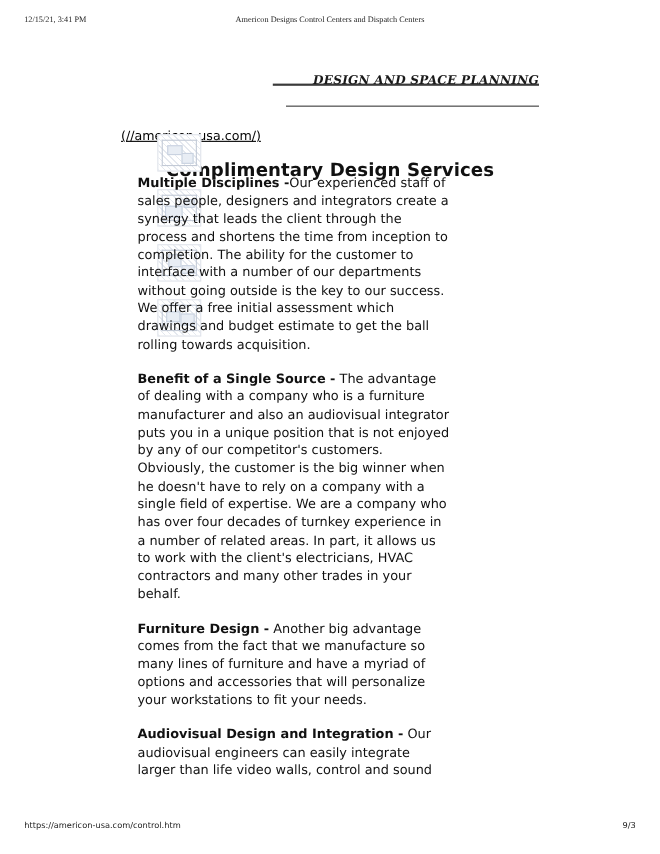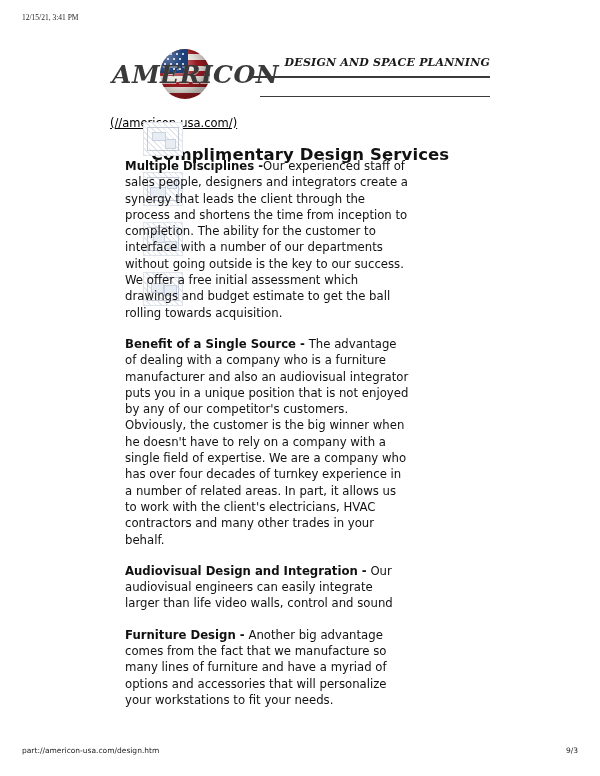--- a/index.html
+++ b/index.html
@@ -144,21 +144,21 @@
     position: absolute;
     left: 138px;
     top: 28px;
     width: 242px;
     height: 0;
     border-top: 2px solid #3a3a3a;
   }
   .masthead-tag {
     position: absolute;
     right: 0;
-    top: 8px;
+    top: 18px;
     font-family: "DejaVu Serif", serif;
     font-weight: bold;
     font-style: italic;
     font-size: 11px;
     letter-spacing: 0.2px;
     color: #1a1a1a;
     white-space: nowrap;
   }
   .masthead-underline {
     position: absolute;
@@ -243,46 +243,26 @@
       rgba(255,255,255,0) 4px);
   }
 </style>
 </head>
 <body>
 
 <div class="page">
 
   <div class="print-header">
     <span class="date">12/15/21, 3:41 PM</span>
+    <span class="doc-title">Americon Designs Control Centers and Dispatch Centers</span>
   </div>
 
   <div class="content">
 
     <div class="masthead">
-      <div class="logo-wrap">
-        <div class="flag-ball">
-          <div class="canton">
-            <span class="star" style="left:4px; top:4px;"></span>
-            <span class="star" style="left:10px; top:4px;"></span>
-            <span class="star" style="left:16px; top:4px;"></span>
-            <span class="star" style="left:22px; top:4px;"></span>
-            <span class="star" style="left:7px; top:9px;"></span>
-            <span class="star" style="left:13px; top:9px;"></span>
-            <span class="star" style="left:19px; top:9px;"></span>
-            <span class="star" style="left:4px; top:14px;"></span>
-            <span class="star" style="left:10px; top:14px;"></span>
-            <span class="star" style="left:16px; top:14px;"></span>
-            <span class="star" style="left:22px; top:14px;"></span>
-            <span class="star" style="left:7px; top:19px;"></span>
-            <span class="star" style="left:13px; top:19px;"></span>
-            <span class="star" style="left:19px; top:19px;"></span>
-          </div>
-        </div>
-        <div class="logo-word">AMERICON</div>
-      </div>
       <div class="masthead-rule"></div>
       <div class="masthead-tag">DESIGN AND SPACE PLANNING</div>
       <div class="masthead-underline"></div>
     </div>
 
     <div class="site-link-row">
       <a class="site-link" href="#">(//americon-usa.com/)</a>
     </div>
 
     <div class="page-heading">Complimentary Design Services</div>
@@ -328,25 +308,25 @@
   </div>
 
   <div class="body-col">
     <p class="para">
       <b>Multiple Disciplines -</b><span>Our experienced staff of sales people, designers and integrators create a synergy that leads the client through the process and shortens the time from inception to completion. The ability for the customer to interface with a number of our departments without going outside is the key to our success. We offer a free initial assessment which drawings and budget estimate to get the ball rolling towards acquisition.</span>
     </p>
     <p class="para">
       <b>Benefit of a Single Source -</b><span> The advantage of dealing with a company who is a furniture manufacturer and also an audiovisual integrator puts you in a unique position that is not enjoyed by any of our competitor's customers. Obviously, the customer is the big winner when he doesn't have to rely on a company with a single field of expertise. We are a company who has over four decades of turnkey experience in a number of related areas. In part, it allows us to work with the client's electricians, HVAC contractors and many other trades in your behalf.</span>
     </p>
     <p class="para">
+      <b>Furniture Design -</b><span> Another big advantage comes from the fact that we manufacture so many lines of furniture and have a myriad of options and accessories that will personalize your workstations to fit your needs.</span>
+    </p>
+    <p class="para">
       <b>Audiovisual Design and Integration -</b><span> Our audiovisual engineers can easily integrate larger than life video walls, control and sound</span>
     </p>
-    <p class="para">
-      <b>Furniture Design -</b><span> Another big advantage comes from the fact that we manufacture so many lines of furniture and have a myriad of options and accessories that will personalize your workstations to fit your needs.</span>
-    </p>
   </div>
 
   <div class="print-footer">
-    <span class="url">part://americon-usa.com/design.htm</span>
+    <span class="url">https://americon-usa.com/control.htm</span>
     <span class="pagenum">9/3</span>
   </div>
 
 </div>
 
 </body></html>

